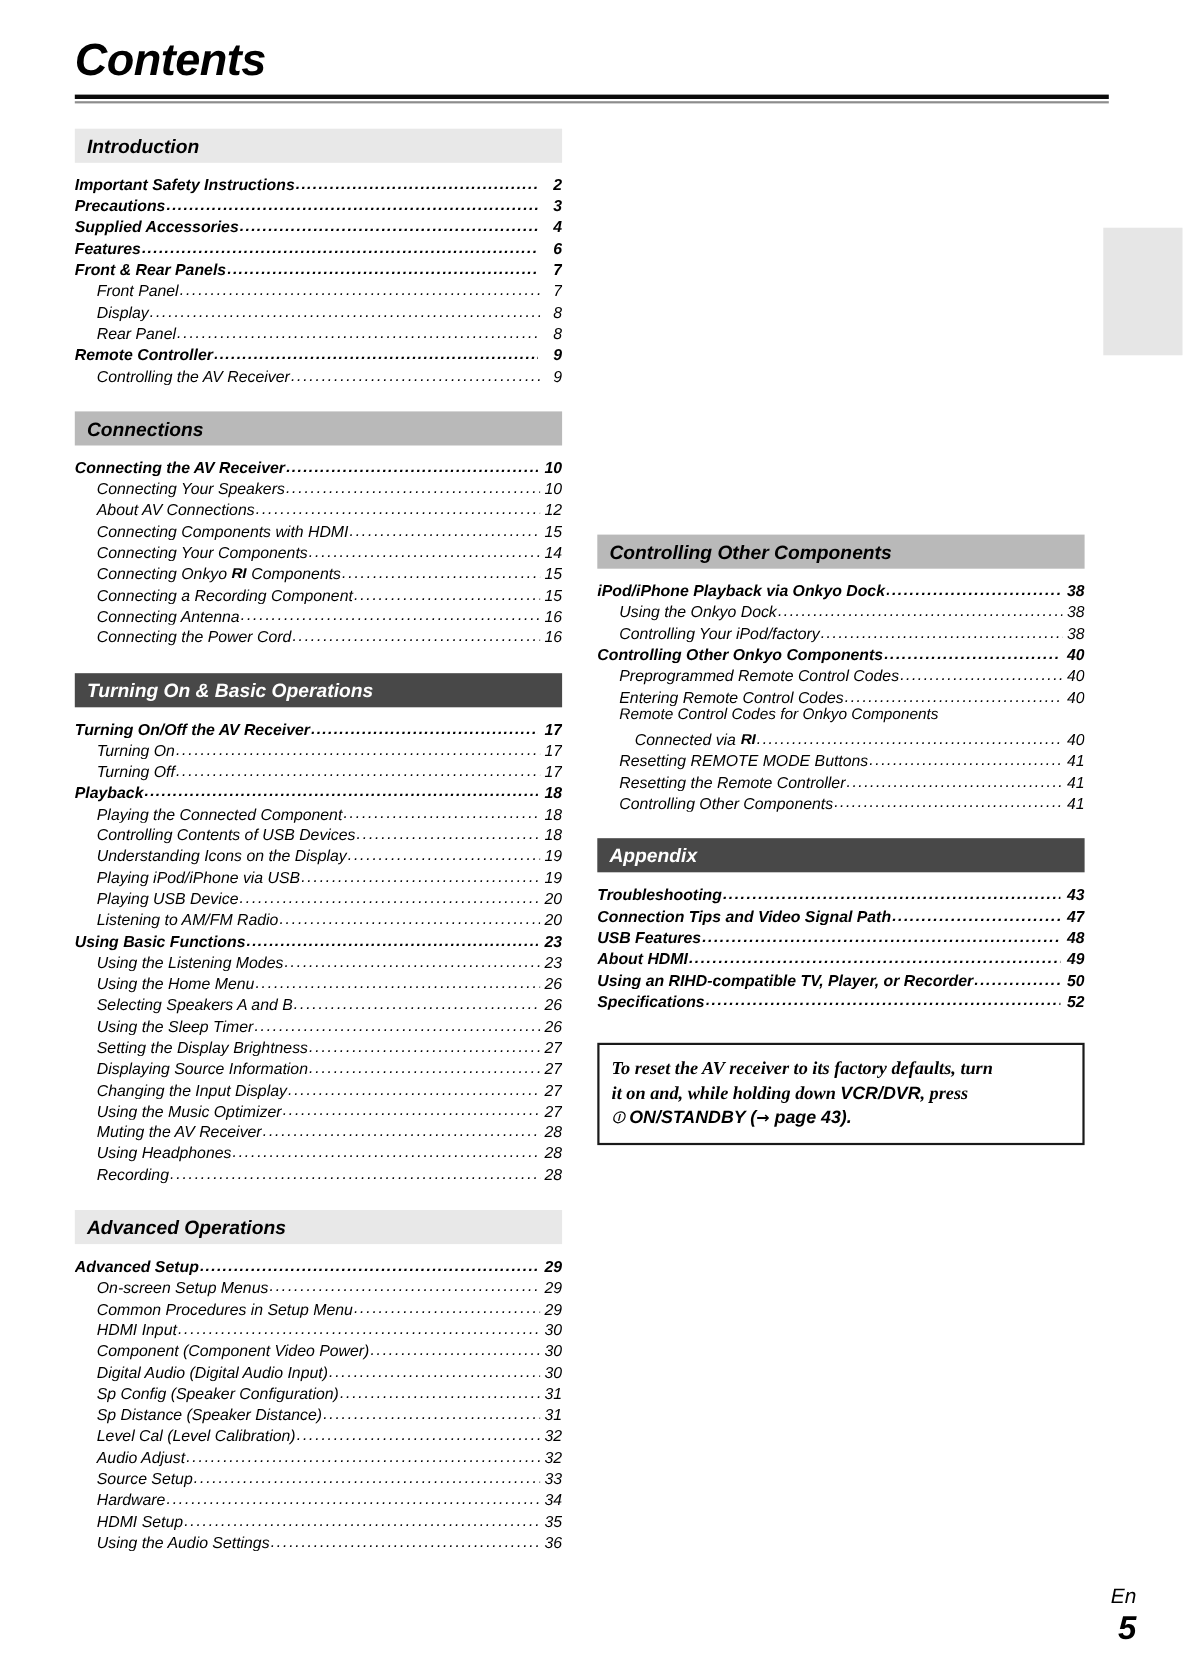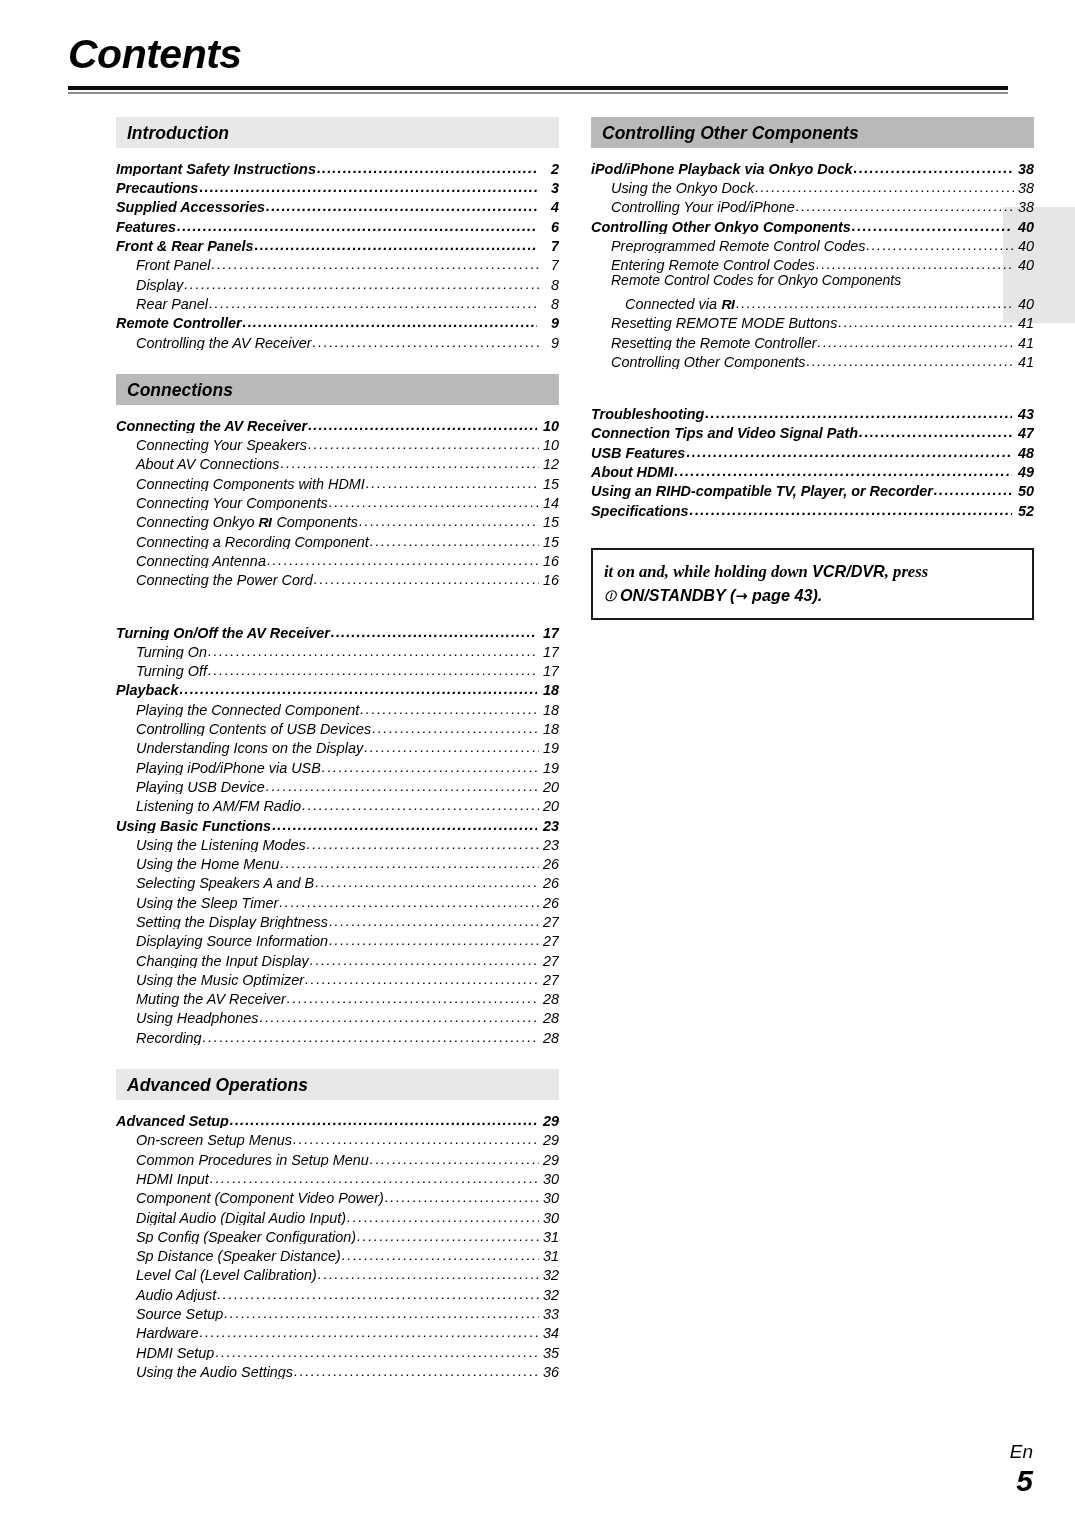--- a/index.html
+++ b/index.html
@@ -58,22 +58,21 @@
   }
 
   
   #columns {
     position: absolute;
     left: 68px;
     top: 117px;
     width: 940px;
     display: flex;
     gap: 32px;
-    align-items: flex-start;
-    margin-left: 48px;
+    align-items: center;
   }
   .column {
     width: 443px;
     flex: 0 0 443px;
   }
 
   
   .sec-head {
     font-size: 17.5px;
     font-weight: bold;
@@ -303,20 +302,21 @@
             <span class="dots">....................................................................................................</span>
             <span class="pg">16</span>
           </div>
           <div class="toc-row lvl2">
             <span class="txt">Connecting the Power Cord</span>
             <span class="dots">....................................................................................................</span>
             <span class="pg">16</span>
           </div>
         </div>
         <div class="sec-gap"></div>
+        <div class="sec-head dark">Turning On &amp; Basic Operations</div>
         <div class="sec-body">
           <div class="toc-row lvl1">
             <span class="txt">Turning On/Off the AV Receiver</span>
             <span class="dots">....................................................................................................</span>
             <span class="pg">17</span>
           </div>
           <div class="toc-row lvl2">
             <span class="txt">Turning On</span>
             <span class="dots">....................................................................................................</span>
             <span class="pg">17</span>
@@ -504,21 +504,21 @@
             <span class="txt">iPod/iPhone Playback via Onkyo Dock</span>
             <span class="dots">....................................................................................................</span>
             <span class="pg">38</span>
           </div>
           <div class="toc-row lvl2 tight">
             <span class="txt">Using the Onkyo Dock</span>
             <span class="dots">....................................................................................................</span>
             <span class="pg">38</span>
           </div>
           <div class="toc-row lvl2 tight">
-            <span class="txt">Controlling Your iPod/iPhone</span>
+            <span class="txt">Controlling Your iPod/factory</span>
             <span class="dots">....................................................................................................</span>
             <span class="pg">38</span>
           </div>
           <div class="toc-row lvl1 tight">
             <span class="txt">Controlling Other Onkyo Components</span>
             <span class="dots">....................................................................................................</span>
             <span class="pg">40</span>
           </div>
           <div class="toc-row lvl2 tight">
             <span class="txt">Preprogrammed Remote Control Codes</span>
@@ -546,20 +546,21 @@
             <span class="dots">....................................................................................................</span>
             <span class="pg">41</span>
           </div>
           <div class="toc-row lvl2 tight">
             <span class="txt">Controlling Other Components</span>
             <span class="dots">....................................................................................................</span>
             <span class="pg">41</span>
           </div>
         </div>
         <div class="sec-gap"></div>
+        <div class="sec-head dark">Appendix</div>
         <div class="sec-body">
           <div class="toc-row lvl1 tight">
             <span class="txt">Troubleshooting</span>
             <span class="dots">....................................................................................................</span>
             <span class="pg">43</span>
           </div>
           <div class="toc-row lvl1 tight">
             <span class="txt">Connection Tips and Video Signal Path</span>
             <span class="dots">....................................................................................................</span>
             <span class="pg">47</span>
@@ -579,20 +580,21 @@
             <span class="dots">....................................................................................................</span>
             <span class="pg">50</span>
           </div>
           <div class="toc-row lvl1 tight">
             <span class="txt">Specifications</span>
             <span class="dots">....................................................................................................</span>
             <span class="pg">52</span>
           </div>
         </div>
         <div id="reset-note">
+          <div>To reset the AV receiver to its factory defaults, turn</div>
           <div>it on and, while holding down <span class="sans">VCR/DVR</span>, press</div>
           <div><span class="pwr">⏼</span> <span class="sans">ON/STANDBY</span><span class="sans"> (<span class="arrow">→</span> page 43).</span></div>
         </div>
       </div>
   </div>
 
   <div id="footer">
     <div id="footer-lang">En</div>
     <div id="footer-page">5</div>
   </div>

